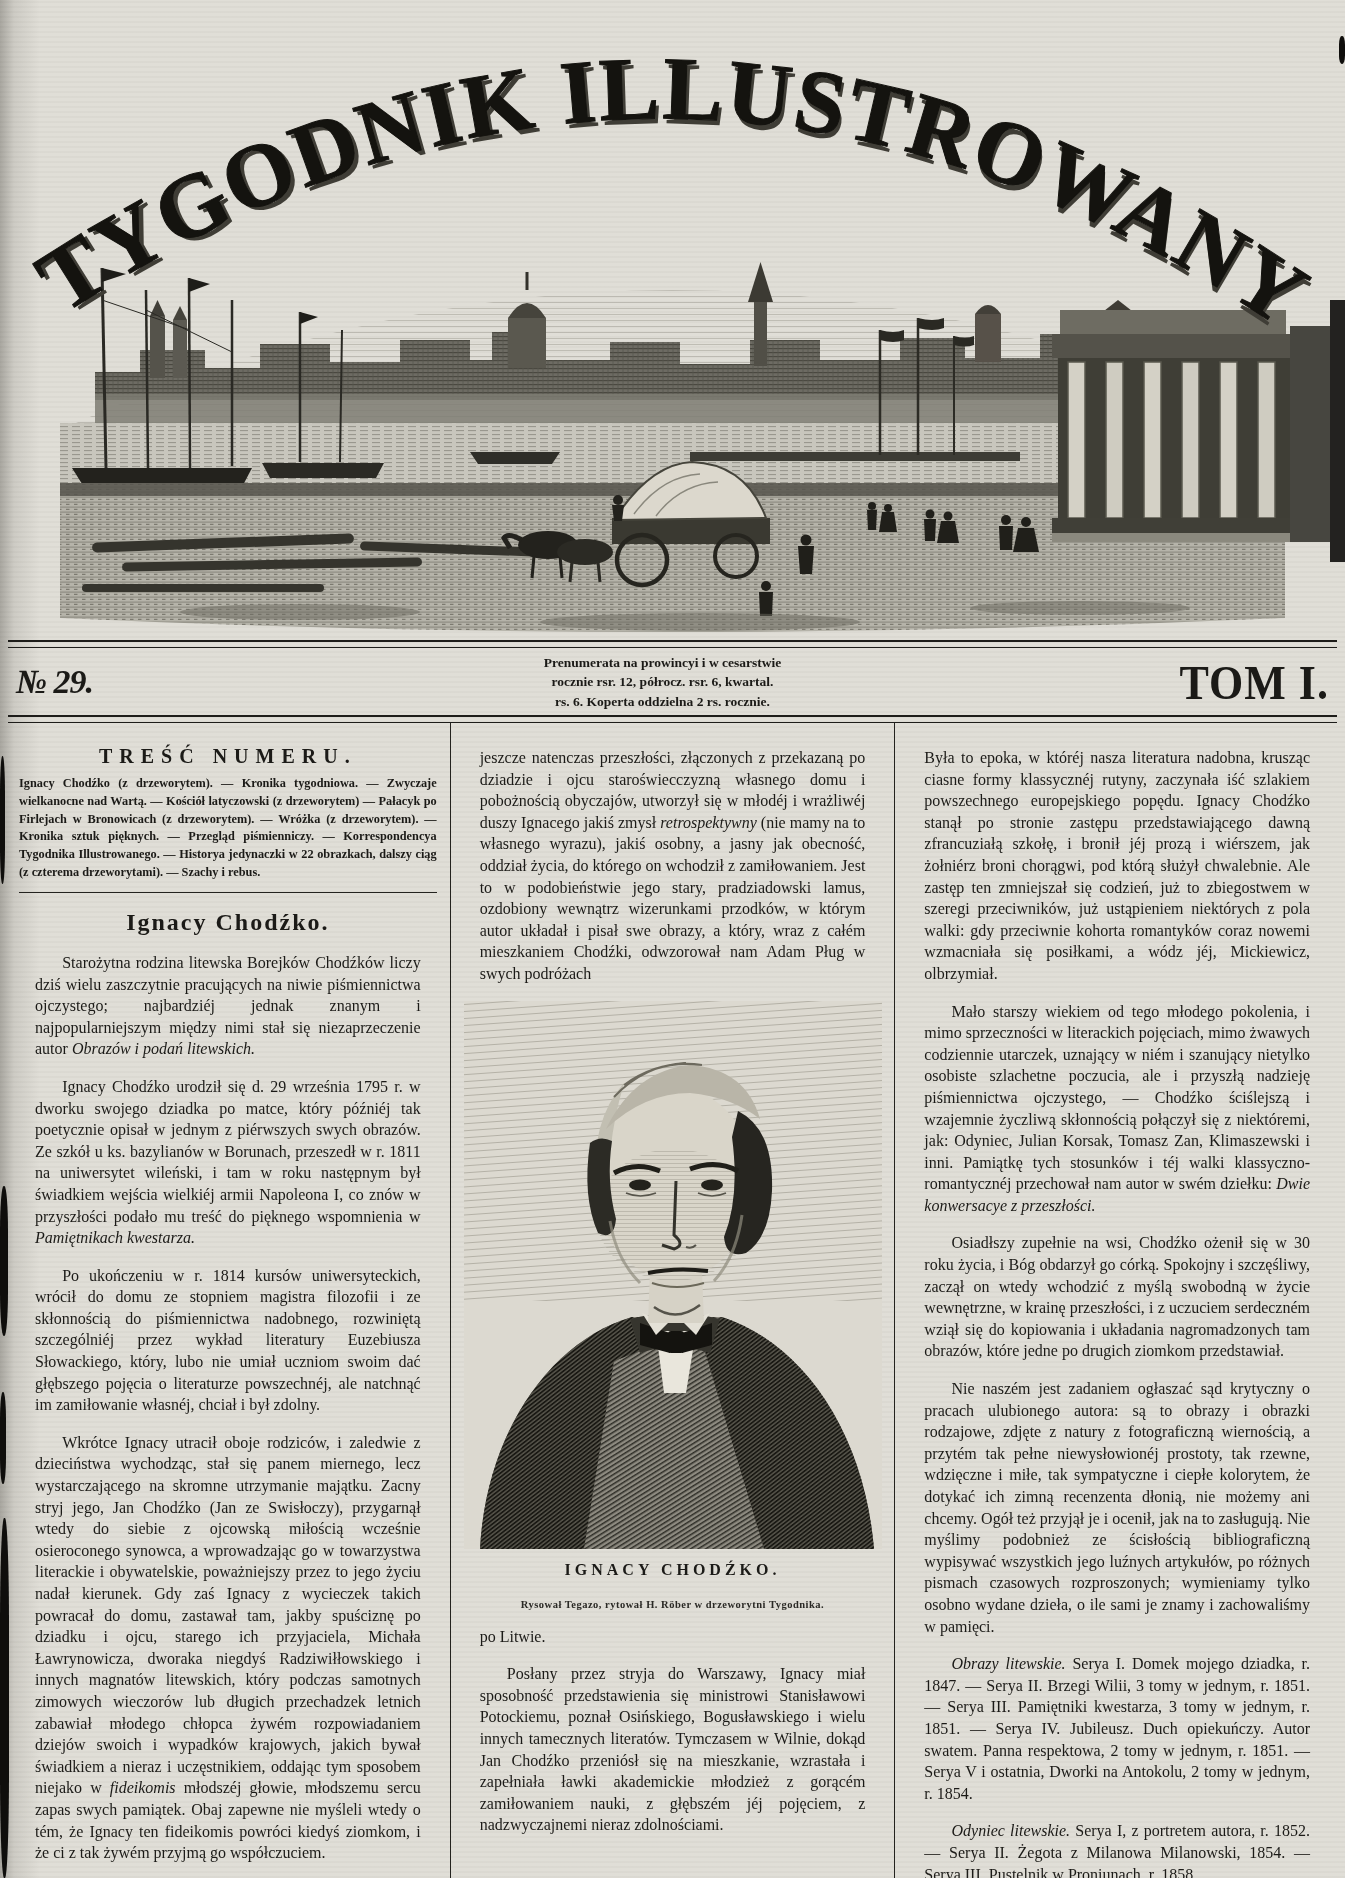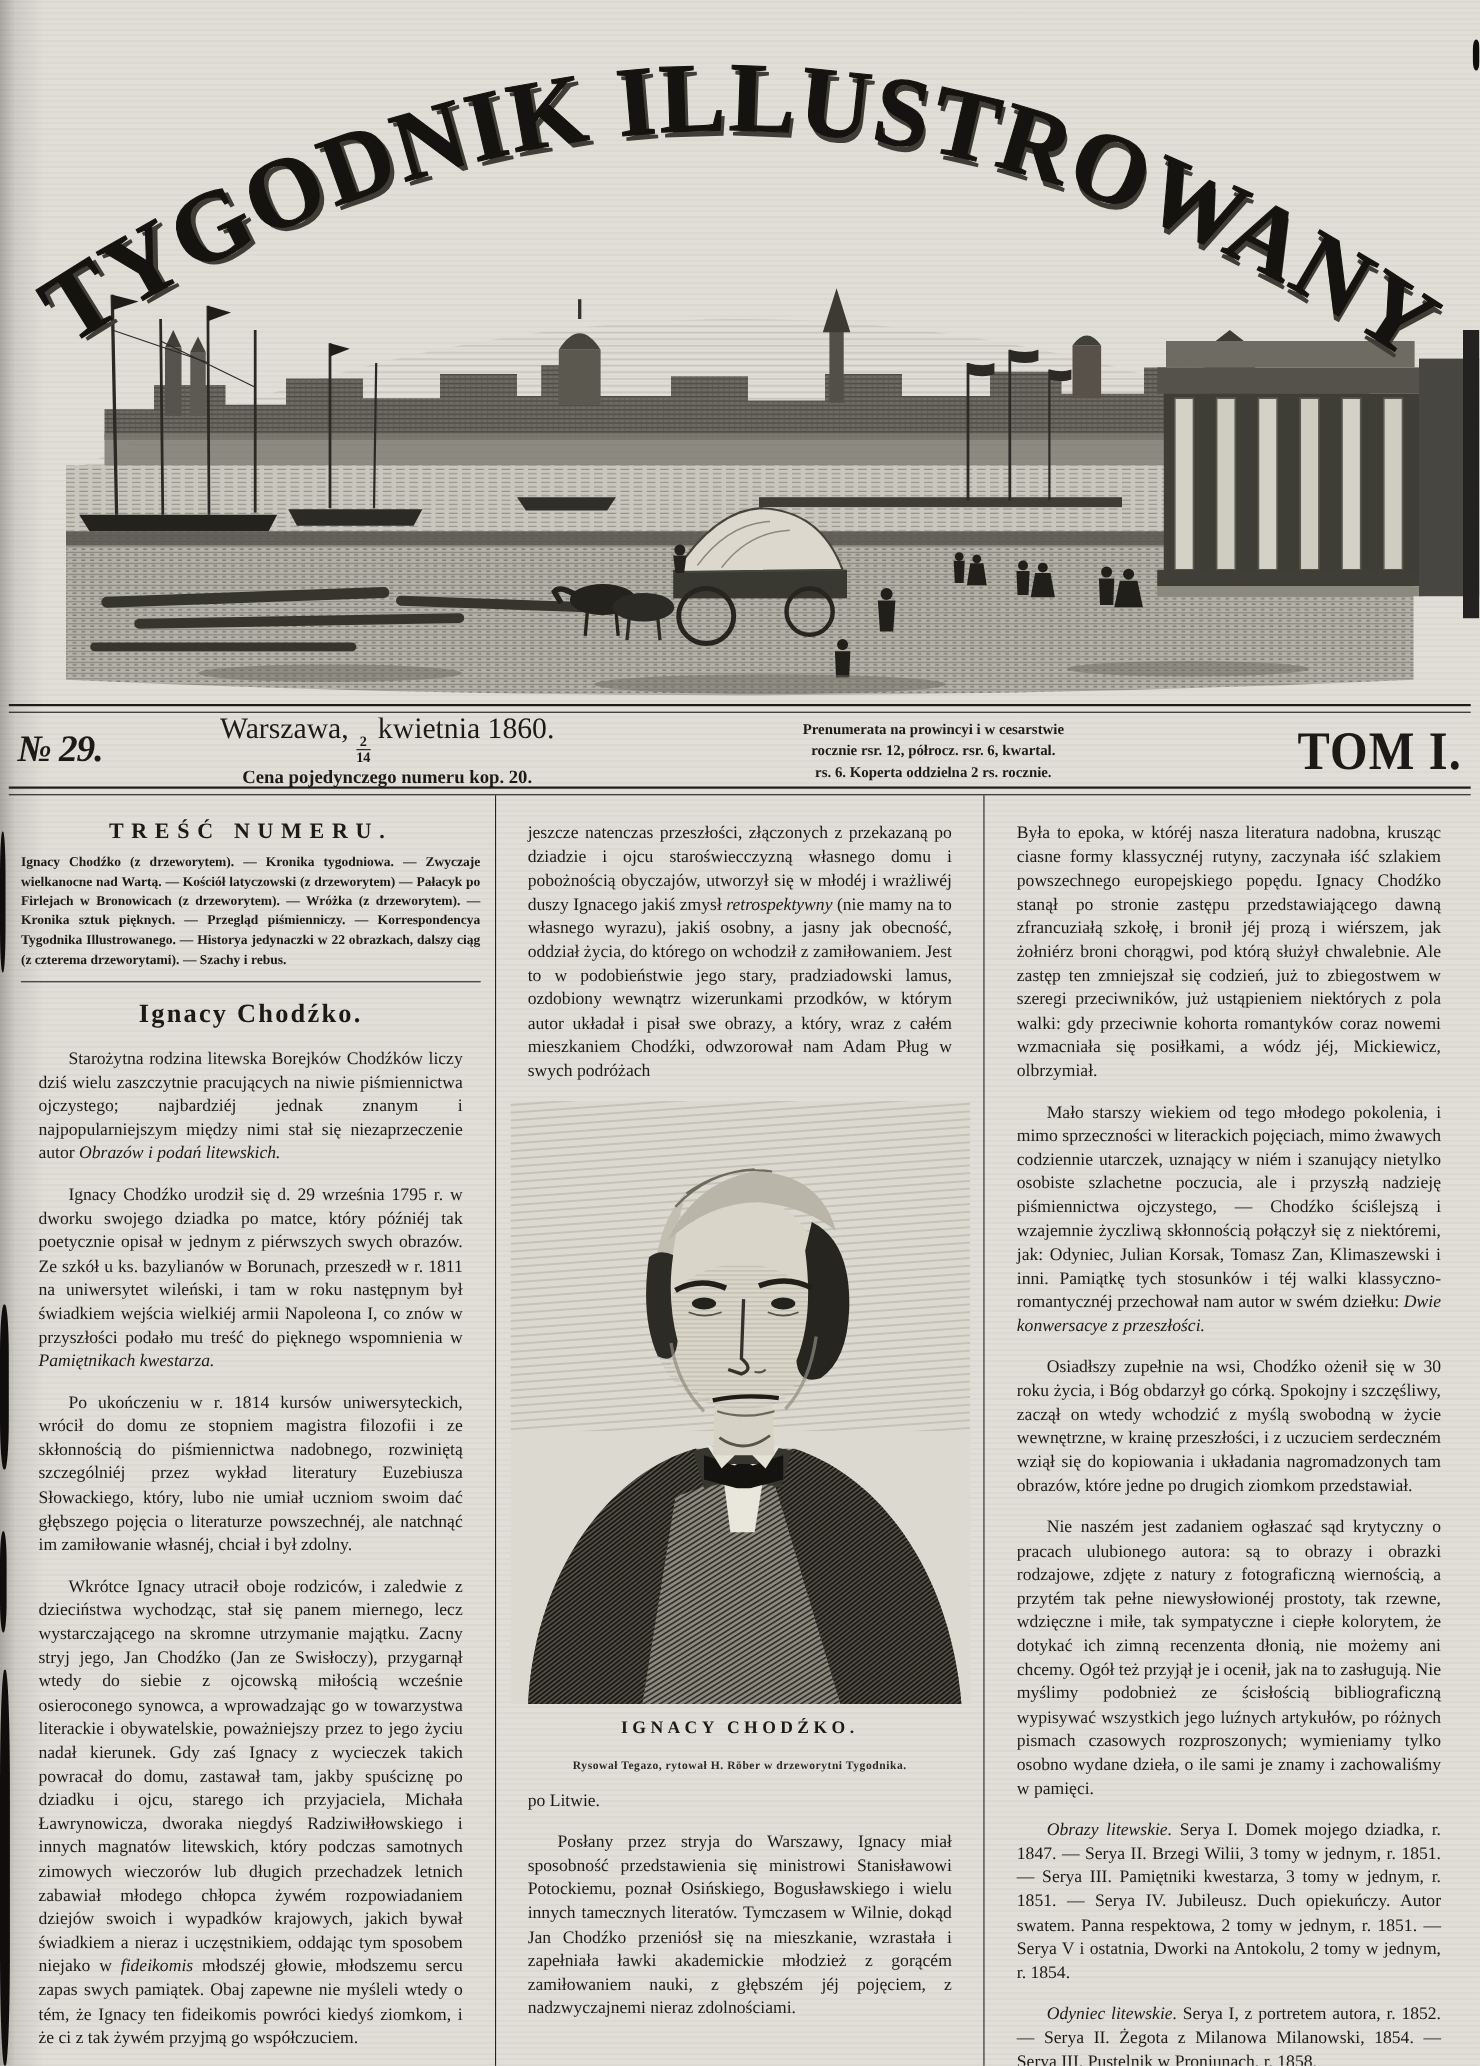--- a/index.html
+++ b/index.html
@@ -189,31 +189,20 @@
   </text>
   <text font-size="90" font-weight="bold" font-family="Liberation Serif, DejaVu Serif, serif" fill="#14130f" stroke="#14130f" stroke-width="1">
     <textPath href="#titleArc" startOffset="50%" text-anchor="middle" letter-spacing="2"><tspan>TYGODNIK ILLUSTROWANY</tspan></textPath>
   </text>
 </svg>
 </div>
 
 <div class="rule-double"></div>
 <div class="header-row">
   <div class="issue-no">№ 29.</div>
-  <div class="center-block">
-    <div class="date-line">
-      <span>Warszawa,</span>
-      <span class="frac">
-          <span class="top">2</span>
-          <span>14</span>
-        </span>
-      <span>kwietnia 1860.</span>
-    </div>
-    <div class="price-line">Cena pojedynczego numeru kop. 20.</div>
-  </div>
   <div class="sub-block">
     <div>Prenumerata na prowincyi i w cesarstwie</div>
     <div>rocznie rsr. 12, półrocz. rsr. 6, kwartal.</div>
     <div>rs. 6. Koperta oddzielna 2 rs. rocznie.</div>
   </div>
   <div class="tom">TOM I.</div>
 </div>
 <div class="rule-double"></div>
 
 <div class="columns">

